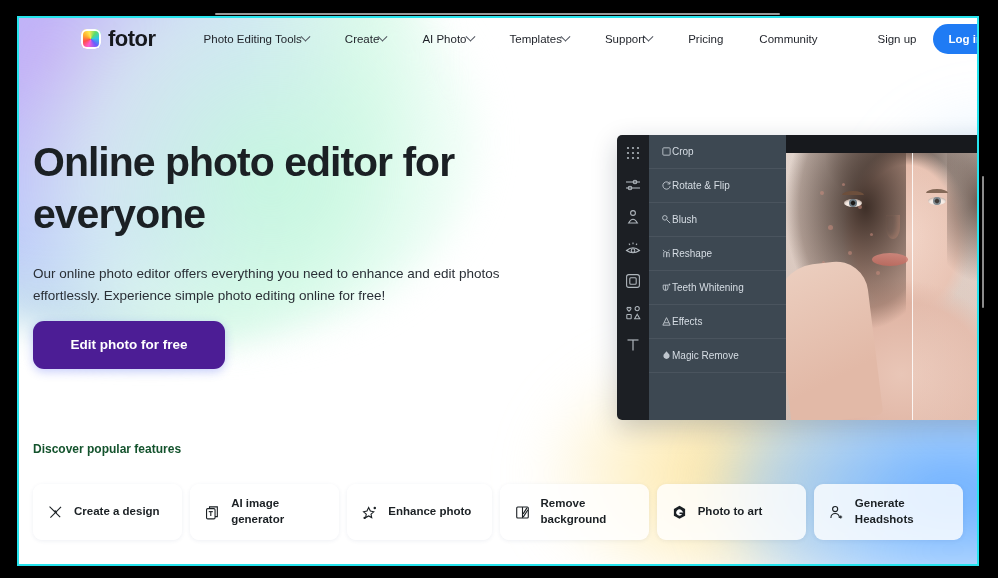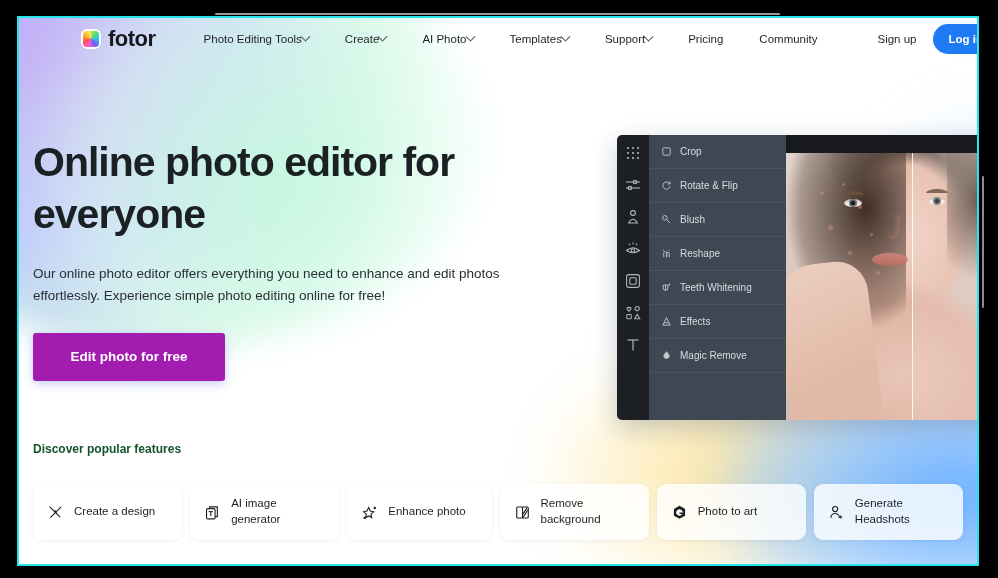--- a/index.html
+++ b/index.html
@@ -106,22 +106,22 @@
   #hero { position:absolute; left:14px; top:118px; width:520px; z-index:10; }
   #hero-title {
     font-size:41px; line-height:1.28; font-weight:700;
     color:#1b2024; letter-spacing:-1px; max-width:470px;
   }
   #hero-sub {
     margin-top:22px; font-size:13.5px; line-height:1.62;
     color:#2a2f36; max-width:480px;
   }
   #cta-btn {
-    margin-top:26px; width:192px; height:48px;
-    background:#a21caf; border-radius:3px;
+    margin-top:14px; width:192px; height:48px;
+    background:#4c1d95; border-radius:11px;
     display:flex; align-items:center; justify-content:center;
     color:#fff; font-size:13.5px; font-weight:700; cursor:pointer;
     box-shadow:0 3px 10px rgba(42,62,240,0.25);
   }
 
   
   #editor {
     position:absolute; left:598px; top:117px;
     width:420px; height:285px; z-index:12;
     border-radius:5px; overflow:hidden;
@@ -133,21 +133,21 @@
     display:flex; flex-direction:column; align-items:center;
     padding-top:10px; gap:16px;
   }
   .rail-ico { width:16px; height:16px; opacity:.82; }
   .rail-ico svg { display:block; }
   #ed-panel {
     width:137px; flex:0 0 137px; background:#3d4852;
     display:flex; flex-direction:column;
   }
   .tool-row {
-    height:34px; display:flex; align-items:center; gap:8px;
+    height:34px; display:flex; align-items:center; gap:0;
     padding-left:12px; color:#d6dde4; font-size:10px;
     border-bottom:1px solid rgba(255,255,255,0.07);
     cursor:pointer;
   }
   .tool-row svg { flex:0 0 11px; opacity:.85; }
   #ed-canvas {
     flex:1; position:relative; background:#20242a; overflow:hidden;
   }
   
   #portrait {
@@ -214,21 +214,21 @@
   #ed-canvas-top-fade {
     position:absolute; left:0; right:0; top:0; height:18px;
     background:#17191d; z-index:6;
   }
 
   
   #features { position:absolute; left:14px; top:424px; right:14px; z-index:14; }
   #features-title {
     font-size:12px; font-weight:700; color:#14532d; margin-bottom:28px;
   }
-  #feature-cards { display:flex; gap:8px; }
+  #feature-cards { display:flex; gap:8px;font-weight:bold; }
   .fcard {
     height:56px; border-radius:9px;
     background: rgba(255,255,255,0.80);
     backdrop-filter: blur(3px);
     display:flex; align-items:center; gap:10px;
     padding:0 14px; cursor:pointer;
     box-shadow:0 1px 4px rgba(40,60,110,0.08);
   }
   .fcard svg { flex:0 0 17px; }
   .fcard .flabel {

